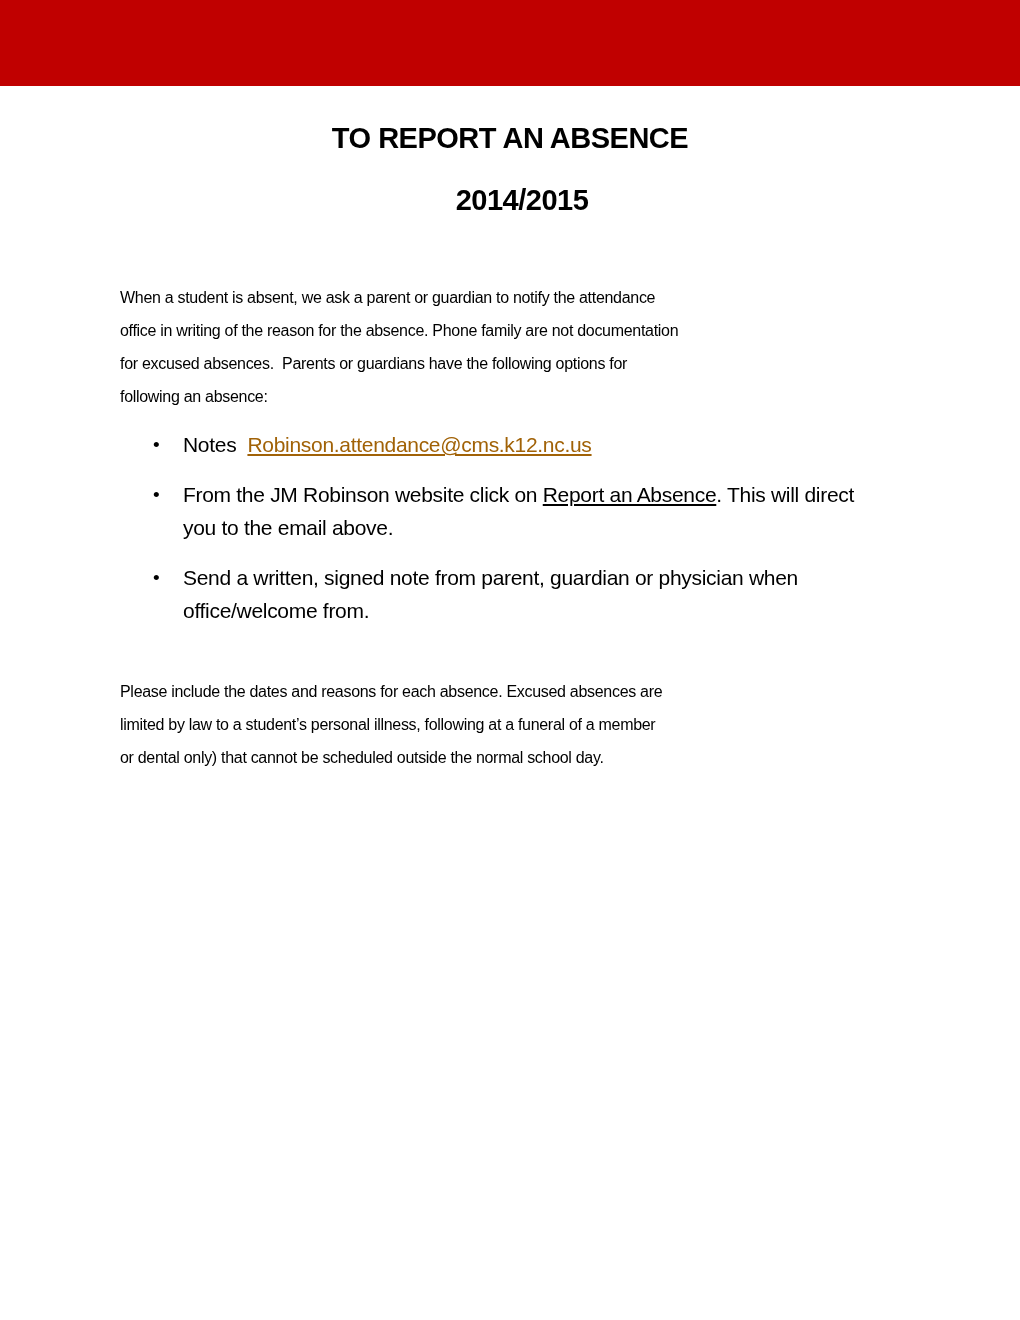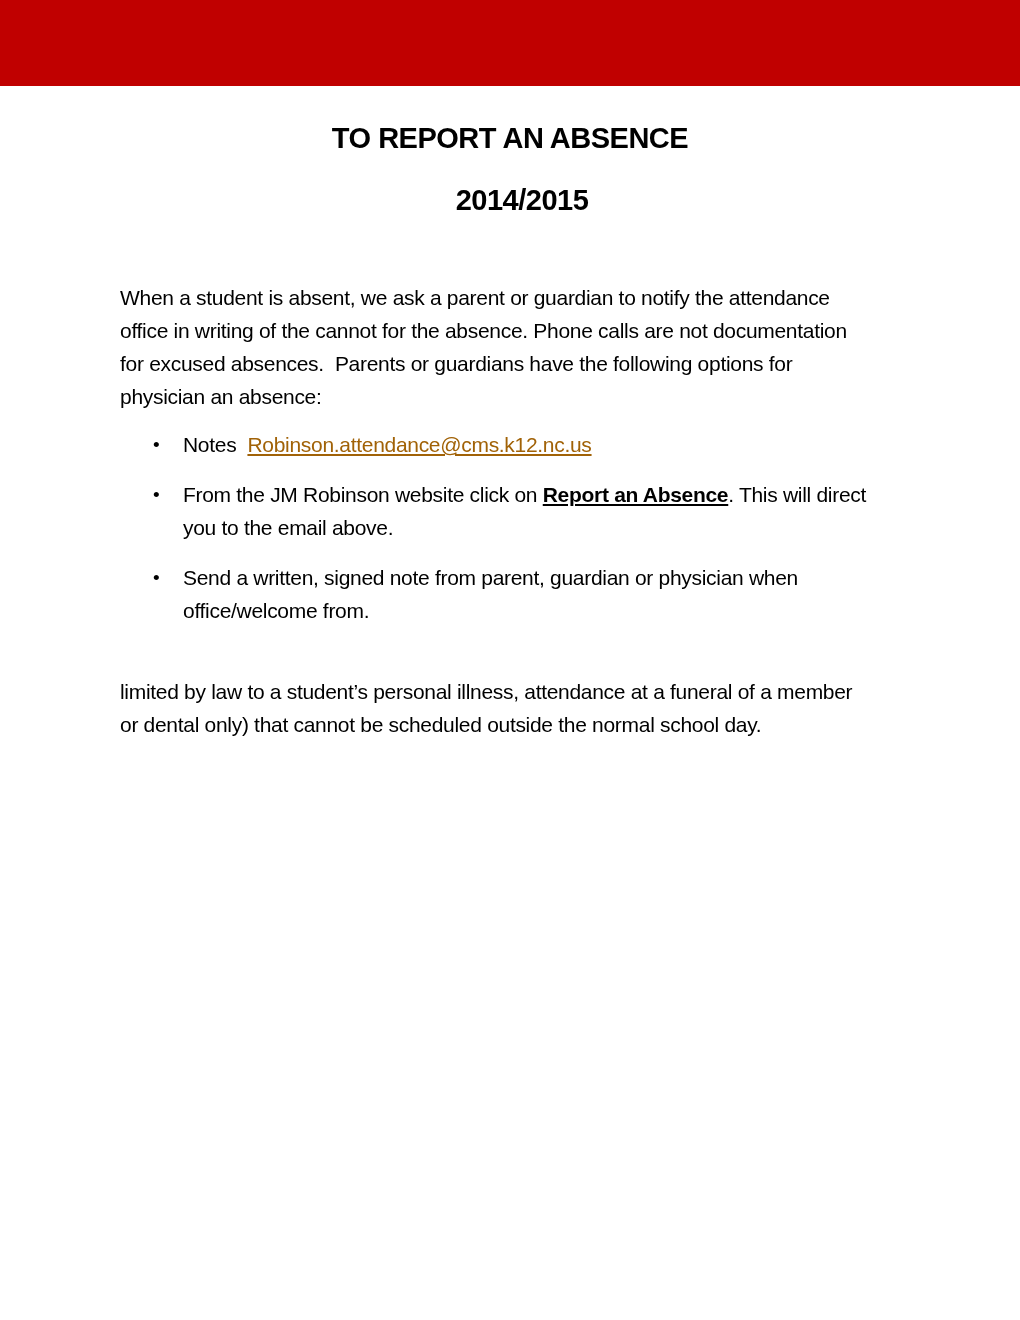--- a/index.html
+++ b/index.html
@@ -43,21 +43,21 @@
     width: 1020px;
     text-align: center;
     font-size: 29px;
     font-weight: bold;
     letter-spacing: -0.5px;
     white-space: pre;
   }
   .para {
     position: absolute;
     left: 120px;
-    font-size: 21px;
+    font-size: 16px;
     letter-spacing: -0.3px;
   }
   .line {
     height: 33px;
     line-height: 33px;
     white-space: pre;
   }
   .intro   { top: 281px; }
   .closing { top: 675px; }
   .bullet {
@@ -77,39 +77,38 @@
   .bullet-email   { top: 428px; }
   .bullet-website { top: 478px; }
   .bullet-note    { top: 561px; }
   .link {
     color: #a16207;
     text-decoration: underline;
     cursor: pointer;
   }
   .uline {
     text-decoration: underline;
-    font-weight: bold;
   }
 </style>
 </head>
 <body>
 
 <div class="page">
 
   <div class="banner"></div>
 
   <div class="title">TO REPORT AN ABSENCE</div>
 
   <div class="subtitle">2014/2015</div>
 
   <div class="para intro">
     <div class="line">When a student is absent, we ask a parent or guardian to notify the attendance</div>
-    <div class="line">office in writing of the cannot for the absence. Phone calls are not documentation</div>
+    <div class="line">office in writing of the reason for the absence. Phone family are not documentation</div>
     <div class="line">for excused absences.  Parents or guardians have the following options for</div>
-    <div class="line">physician an absence:</div>
+    <div class="line">following an absence:</div>
   </div>
 
   <div class="bullet bullet-email">
     <span class="marker">•</span>
     <div>
       <div class="line"><span>Notes  </span><span class="link">Robinson.attendance@cms.k12.nc.us</span></div>
     </div>
   </div>
 
   <div class="bullet bullet-website">
@@ -122,17 +121,18 @@
 
   <div class="bullet bullet-note">
     <span class="marker">•</span>
     <div>
       <div class="line">Send a written, signed note from parent, guardian or physician when</div>
       <div class="line">office/welcome from.</div>
     </div>
   </div>
 
   <div class="para closing">
-    <div class="line">limited by law to a student’s personal illness, attendance at a funeral of a member</div>
+    <div class="line">Please include the dates and reasons for each absence. Excused absences are</div>
+    <div class="line">limited by law to a student’s personal illness, following at a funeral of a member</div>
     <div class="line">or dental only) that cannot be scheduled outside the normal school day.</div>
   </div>
 
 </div>
 
 </body></html>

